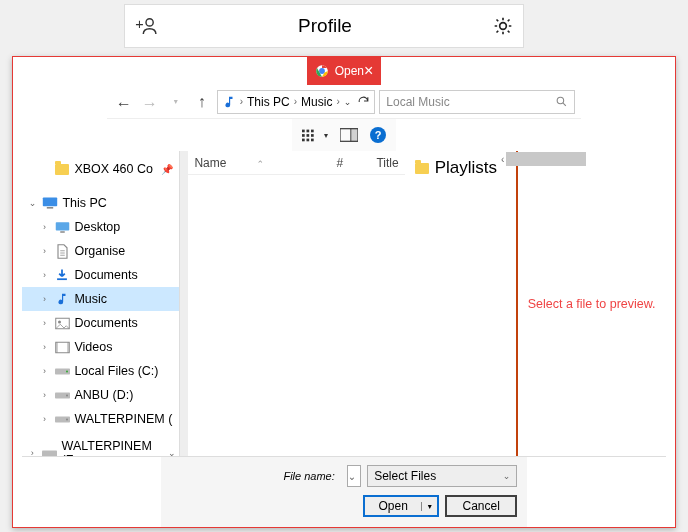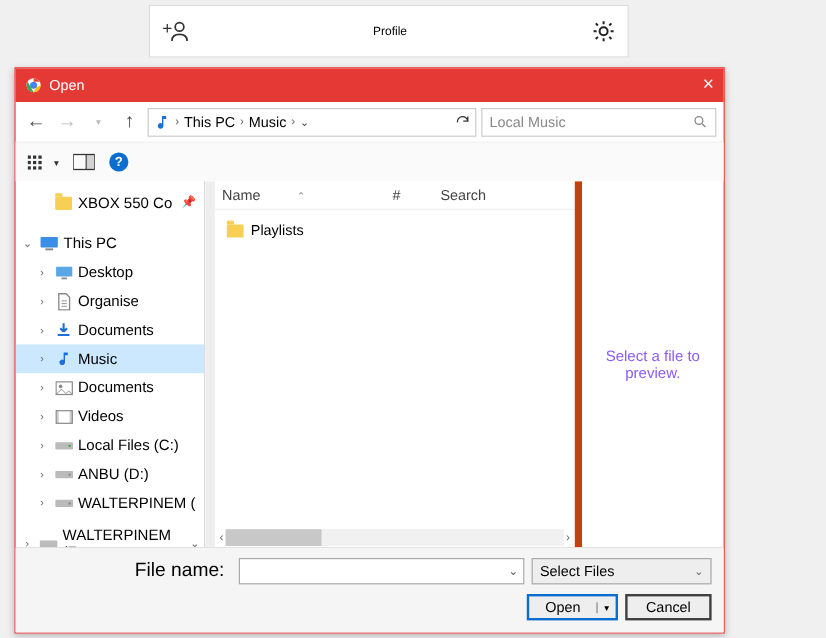--- a/index.html
+++ b/index.html
@@ -1,24 +1,24 @@
 <!DOCTYPE html>
 <html><head>
 <meta charset="utf-8">
 <style>
 * { box-sizing: border-box; margin: 0; padding: 0; font-family: "Segoe UI", Arial, sans-serif; }
 body { background: #f0f0f0; width: 688px; height: 532px; overflow: hidden; position: relative; }
 
 
 .profilebar { position: absolute; top: 4px; left: 124px; width: 400px; height: 44px; background: #fff; border: 1px solid #ddd; display: flex; align-items: center; justify-content: space-between; padding: 0 10px; z-index: 1; }
 .profilebar .addp { display: flex; align-items: center; gap: 2px; }
-.profilebar .title { font-size: 10px; }
-
-
-.dialog { position: absolute; top: 56px; left: 12px; width: 592px; height: 472px; background: #fff; border: 1px solid #e53935; box-shadow: 0 2px 6px rgba(0,0,0,.25); display: flex; flex-direction: column; z-index: 10; }
+.profilebar .title { font-size: 19px; }
+
+
+.dialog { position: absolute; top: 56px; left: 12px; width: 664px; height: 472px; background: #fff; border: 1px solid #e53935; box-shadow: 0 2px 6px rgba(0,0,0,.25); display: flex; flex-direction: column; z-index: 10; align-items: center; }
 
 
 .titlebar { background: #e53935; color: #fff; height: 28px; display: flex; align-items: center; padding: 0 8px; justify-content: space-between; }
 .titlebar .tbl { display: flex; align-items: center; gap: 6px; font-size: 12px; }
 .titlebar .closex { font-size: 16px; cursor: pointer; }
 
 
 .navrow { display: flex; align-items: center; height: 34px; padding: 4px 6px; gap: 4px; border-bottom: 1px solid #eee; }
 .navbtn { width: 22px; height: 22px; display: flex; align-items: center; justify-content: center; color: #444; cursor: pointer; }
 .navbtn.dis { color: #bbb; }
@@ -49,41 +49,41 @@
 .treeitem.lvl1 { padding-left: 4px; }
 .treeitem .ico { width: 16px; height: 16px; display: flex; align-items: center; justify-content: center; }
 .folder-y { width: 14px; height: 11px; background: #f7cf52; border-radius: 1px; position: relative; }
 .folder-y::before { content:""; position:absolute; top:-3px; left:0; width:6px; height:3px; background:#f7cf52; border-radius:1px 1px 0 0;}
 .blankgap { height: 10px; }
 .pin { color: #888; font-size: 10px; margin-left: auto; margin-right: 6px;}
 
 .vsplit { width: 8px; background: #eee; }
 
 
-.filearea { display: flex; flex-direction: column; flex: 0 0 300px; }
+.filearea { display: flex; flex: 0 0 300px; }
 .fheader { display: flex; font-size: 12px; color: #444; height: 24px; align-items: center; border-bottom: 1px solid #eee; }
 .fheader .col { padding: 0 6px; }
 .fheader .col.name { width: 142px; }
 .fheader .col.num { width: 40px; }
 .fheader .col.title { flex: 1; }
 .sorticon { color: #999; font-size: 9px; margin-left: 30px; }
 .flist { flex: 1; padding: 6px 0 0 10px; }
-.flist .row { display: flex; align-items: center; gap: 6px; font-size: 12px; height: 22px; cursor: pointer; }
+.flist .row { display: flex; align-items: center; gap: 6px; font-size: 17px; height: 22px; cursor: pointer; }
 .hscroll { height: 16px; display: flex; align-items: center; padding: 0 4px; }
 .hscroll .track { flex: 1; height: 14px; background: #f1f1f1; position: relative; margin: 0 2px;}
 .hscroll .thumb { position:absolute; left:0; top:0; width: 80px; height:14px; background:#c8c8c8; }
 .hscroll .arrow { color:#666; font-size:10px; }
 
 
-.preview { flex: 1; border-left: 6px solid #c2410c; display: flex; align-items: center; justify-content: center; font-size: 12.5px; color: #8b5cf6; padding: 0 10px; text-align: center;}
+.preview { flex: 1; border-left: 2px solid #c2410c; display: flex; align-items: center; justify-content: center; font-size: 12.5px; color: #ef4444; padding: 0 10px; text-align: center;}
 
 
 .footer { padding: 8px 10px 10px 10px; display: flex; flex-direction: column; gap: 8px; background: #f5f5f5; }
 .fnrow { display: flex; align-items: center; gap: 6px; }
-.fnlabel { width: 170px; text-align: right; font-size: 16px; padding-right: 6px; }
+.fnlabel { width: 170px; text-align: right; font-size: 11px; padding-right: 6px; font-style: italic; }
 .fninput { flex: 1; border: 1px solid #aaa; height: 22px; display: flex; align-items: center; justify-content: flex-end; padding-right: 4px; font-size: 10px; background: #fff;}
 .ftype { width: 150px; border: 1px solid #aaa; height: 22px; display: flex; align-items: center; justify-content: space-between; padding: 0 6px; font-size: 12px; background: #eee;}
 .btnrow { display: flex; justify-content: flex-end; gap: 6px; padding-right: 0;}
 .btn { height: 22px; border: 2px solid #404040; background: #eee; font-size: 12px; display: flex; align-items: center; justify-content: center; cursor: pointer; }
 .btn.openb { width: 76px; border: 2px solid #0a6ed1; display: flex; }
 .btn.openb .main { flex:1; text-align:center;}
 .btn.openb .dd { width: 16px; border-left: 1px solid #888; display:flex; align-items:center; justify-content:center;}
 .btn.cancel { width: 72px; }
 
 svg { display: block; }
@@ -192,21 +192,21 @@
     </div>
   </div>
 
   <div class="maincontent">
     <div class="tree">
       <div class="treeitem lvl2">
         <span class="exp"></span>
           <span class="ico">
             <span class="folder-y"></span>
           </span>
-        <span>XBOX 550 Co</span>
+        <span>XBOX 460 Co</span>
         <span class="pin">📌</span>
       </div>
       <div class="blankgap"></div>
       <div class="treeitem lvl1">
         <span class="exp">⌄</span>
         <span class="ico">
             <svg width="16" height="14" viewBox="0 0 20 16">
               <rect x="1" y="1" width="18" height="11" fill="#3b8ee6" rx="1"></rect>
               <rect x="6" y="13" width="8" height="2" fill="#888"></rect>
             </svg>
@@ -316,21 +316,21 @@
         <span style="margin-left:auto;margin-right:4px;font-size:9px;color:#666">⌄</span>
       </div>
     </div>
 
     <div class="vsplit"></div>
 
     <div class="filearea">
       <div class="fheader">
         <div class="col name"><span>Name</span><span class="sorticon">⌃</span></div>
         <div class="col num">#</div>
-        <div class="col title">Search</div>
+        <div class="col title">Title</div>
       </div>
       <div class="flist">
         <div class="row">
           <span class="folder-y"></span>
           <span>Playlists</span>
         </div>
       </div>
       <div class="hscroll">
         <span class="arrow">‹</span>
         <div class="track">

